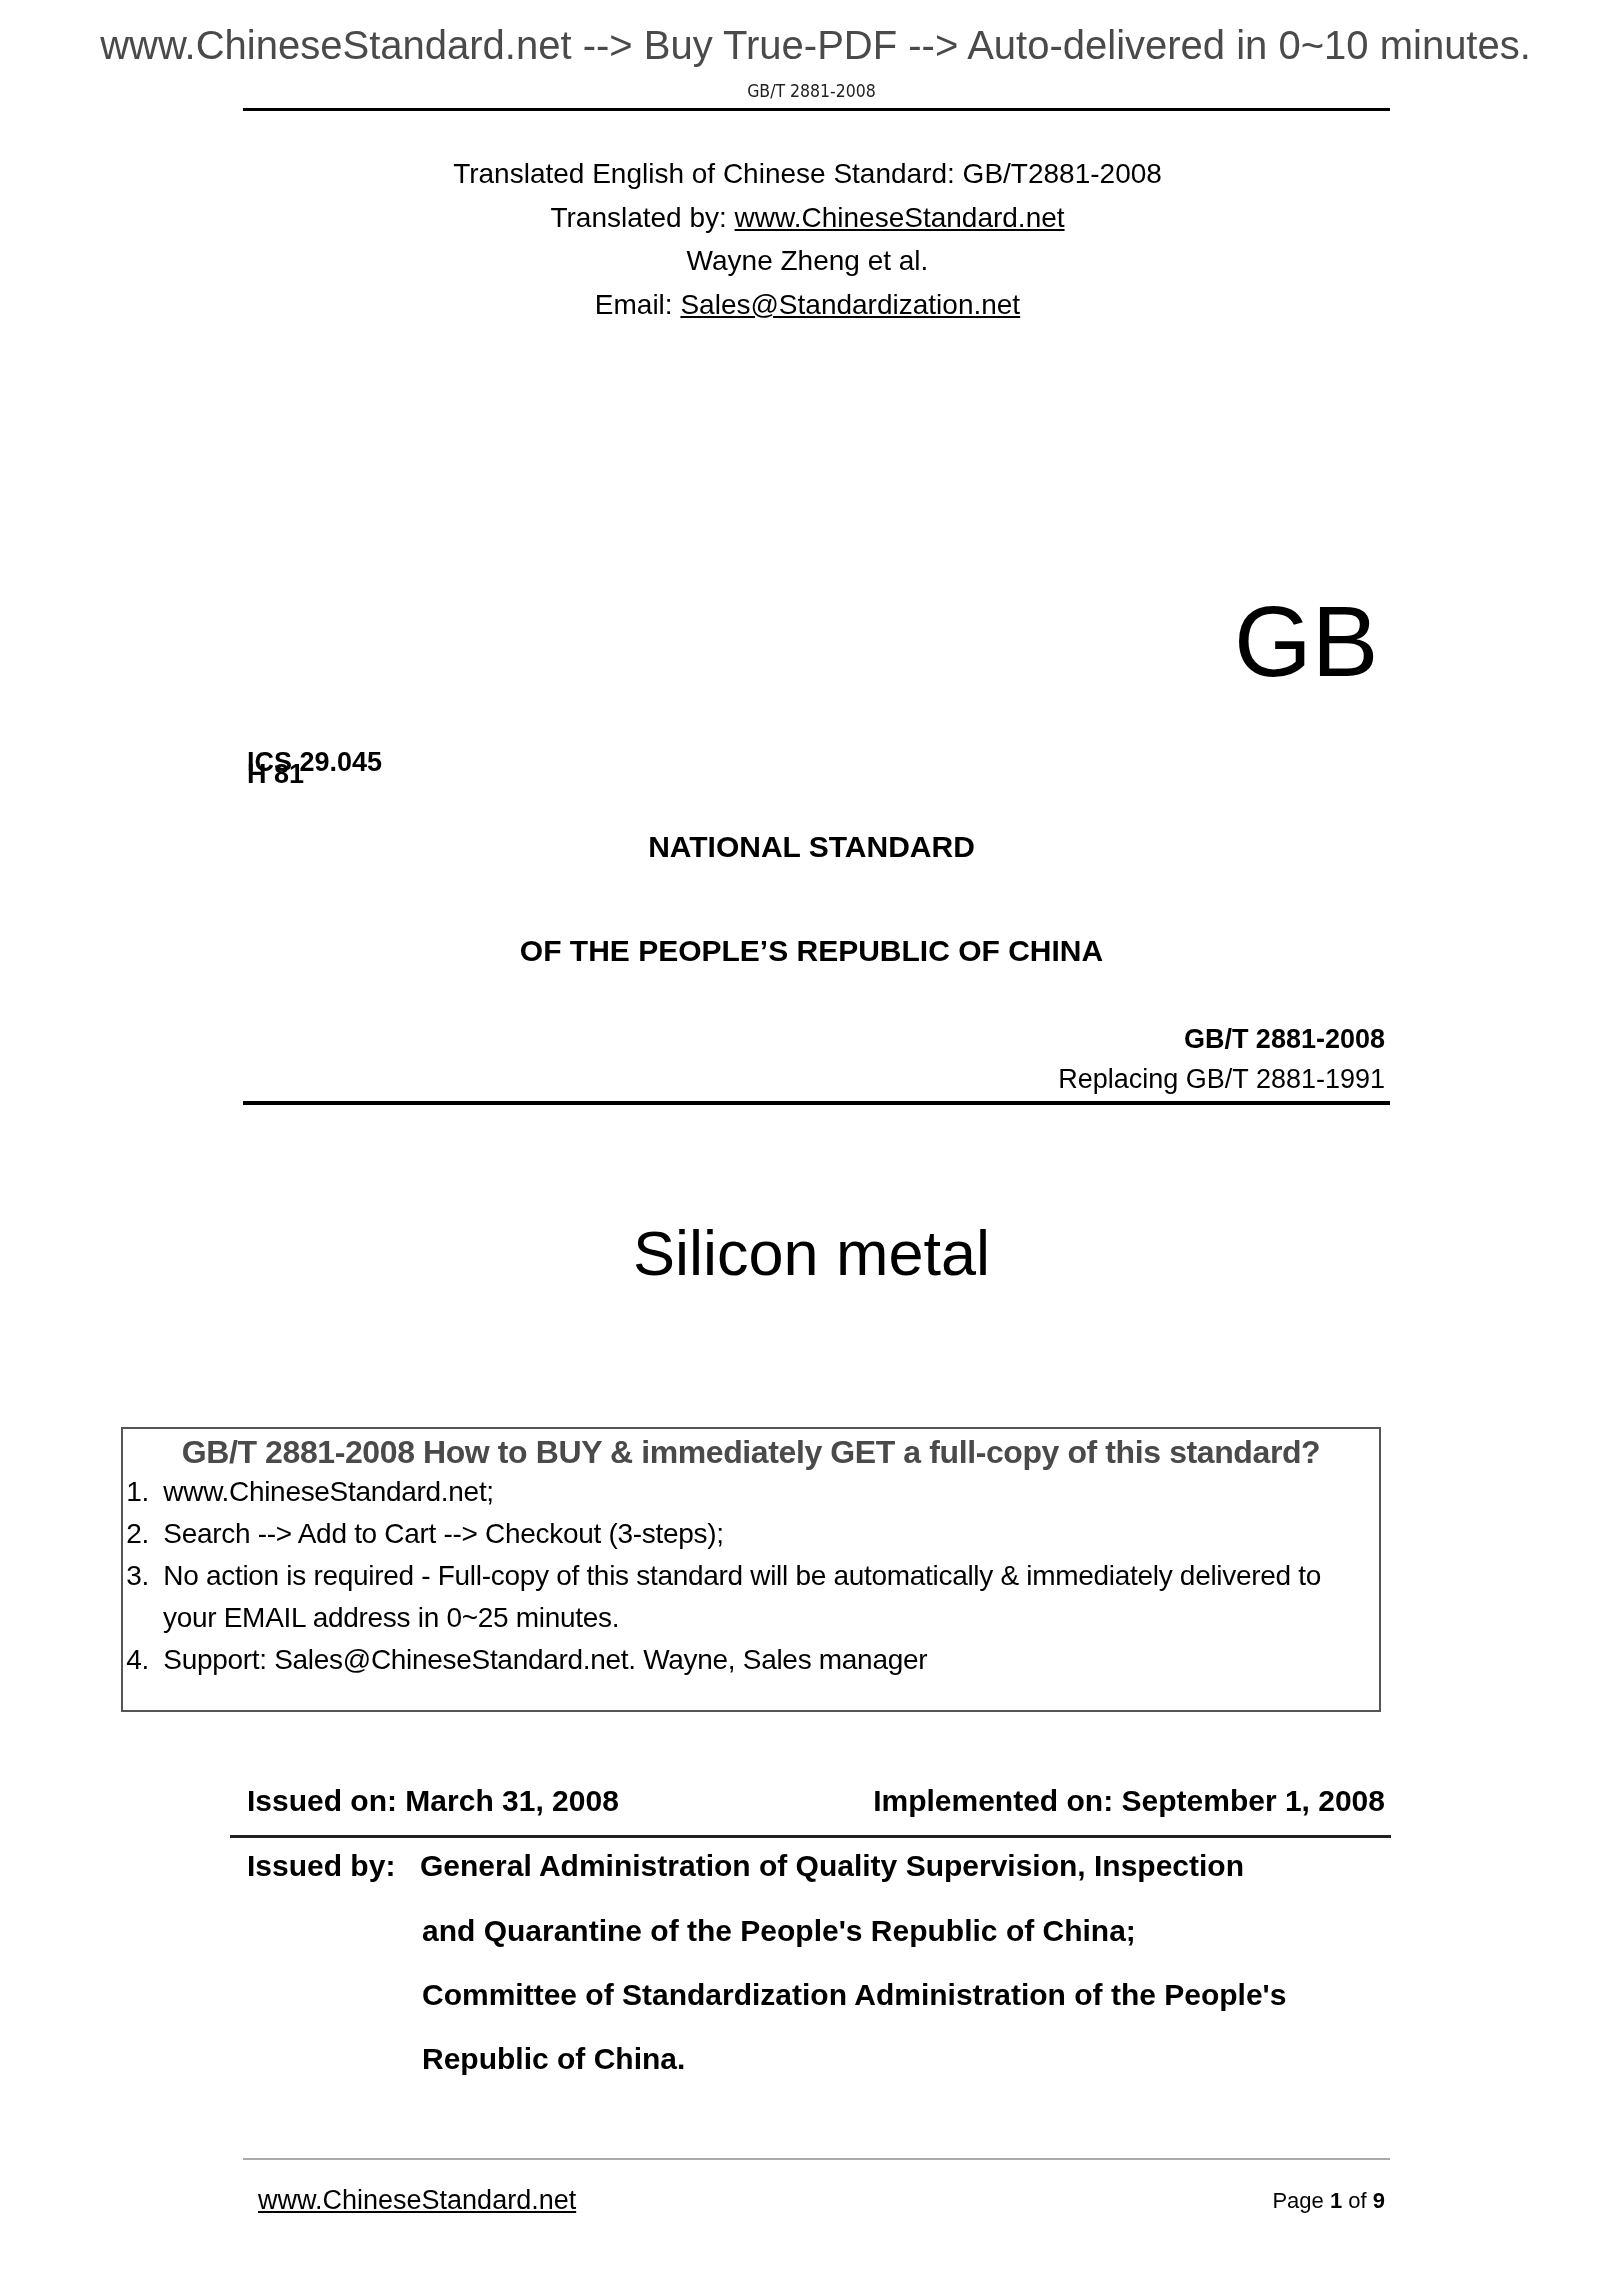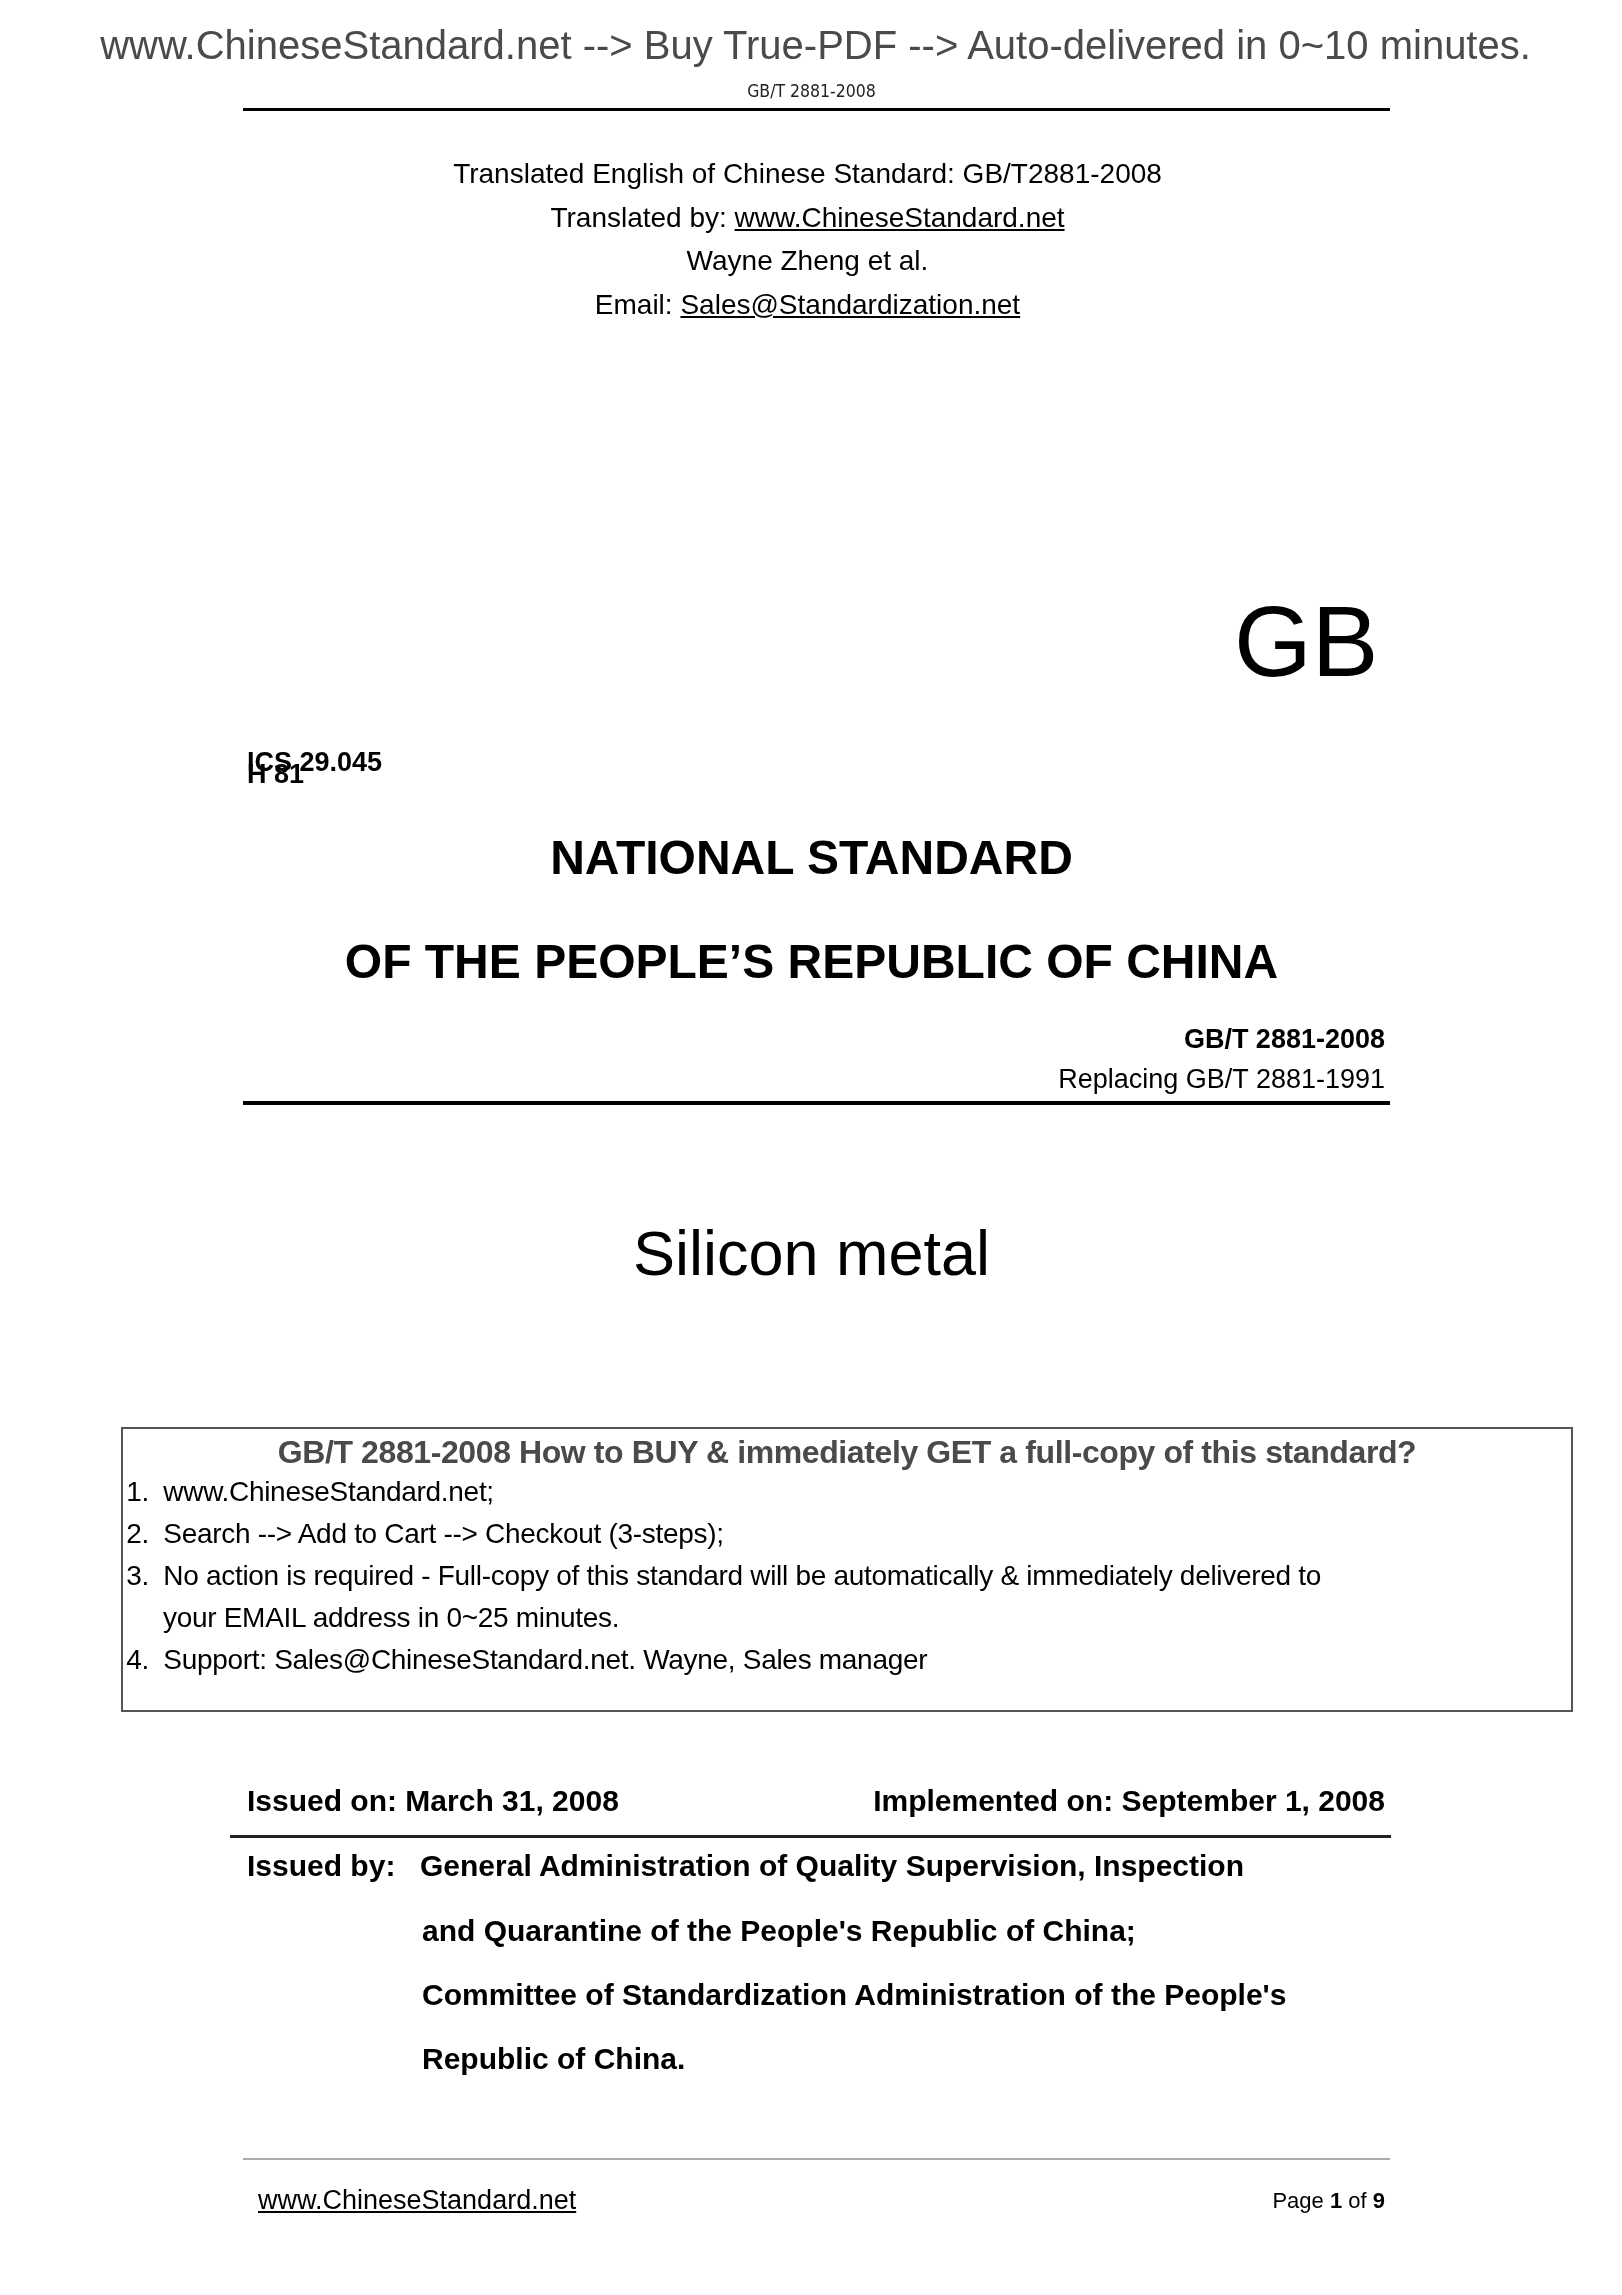--- a/index.html
+++ b/index.html
@@ -5,25 +5,25 @@
   html,body{margin:0;padding:0;background:#ffffff;}
   body{width:1623px;height:2295px;position:relative;overflow:hidden;font-family:"Liberation Sans",sans-serif;color:#000;}
   .abs{position:absolute;}
   .banner{left:4px;width:1623px;top:23px;text-align:center;font-size:40px;color:#4a4a4a;white-space:nowrap;}
   .running{left:0;width:1623px;top:81px;text-align:center;font-size:17.5px;color:#222;font-family:"DejaVu Sans Condensed","DejaVu Sans",sans-serif;}
   .hrule-top{left:243px;width:1147px;top:108px;height:2.5px;background:#000;}
   .tinfo{left:0;width:1615px;text-align:center;font-size:28px;}
   .tinfo a{color:#000;text-decoration:underline;}
   .gb{left:1234px;top:584px;font-size:100px;font-weight:normal;}
   .ics{left:247px;font-size:27px;font-weight:bold;}
-  .ns{left:0;width:1623px;text-align:center;font-size:48px;font-weight:bold;}
+  .ns{left:0;width:1623px;text-align:center;font-size:30px;font-weight:bold;}
   .code{right:238px;text-align:right;font-size:27px;}
   .hrule-thick{left:243px;width:1147px;top:1101px;height:4.2px;background:#000;}
   .title{left:0;width:1623px;top:1217px;text-align:center;font-size:63px;font-weight:normal;}
-  .buybox{left:121px;top:1427px;width:1452px;height:285px;border:2.5px solid #555;box-sizing:border-box;font-family:"Liberation Sans Narrow","Liberation Sans",sans-serif;}
+  .buybox{left:121px;top:1427px;width:1260px;height:285px;border:2.5px solid #555;box-sizing:border-box;font-family:"Liberation Sans Narrow","Liberation Sans",sans-serif;}
   .buybox .hd{text-align:center;font-size:32px;color:#4a4a4a;font-weight:bold;margin-top:5px;letter-spacing:-0.4px;}
   .buybox .it{font-size:28px;line-height:42px;padding-left:3.3px;letter-spacing:-0.3px;}
   .buybox .it .n{display:inline-block;width:37px;}
   .buybox .cont{padding-left:40px;}
   .dates{top:1784px;font-size:30px;font-weight:bold;}
   .hrule-mid{left:230px;width:1161px;top:1835px;height:2.5px;background:#222;}
   .issued{font-size:30px;font-weight:bold;}
   .hrule-foot{left:243px;width:1147px;top:2158px;height:1.7px;background:#aaa;}
   .foot-link{left:258px;top:2185px;font-size:27px;color:#000;text-decoration:underline;font-family:"Liberation Sans Narrow","Liberation Sans",sans-serif;}
   .foot-page{right:238px;top:2188px;font-size:22px;font-family:"Liberation Sans Narrow","Liberation Sans",sans-serif;}

